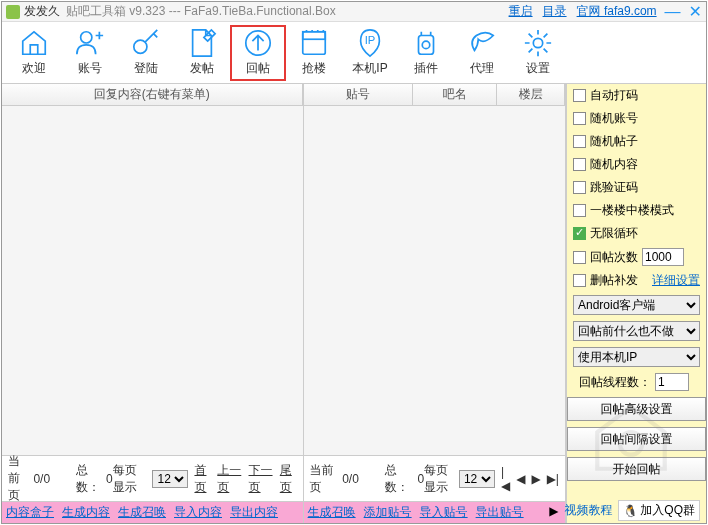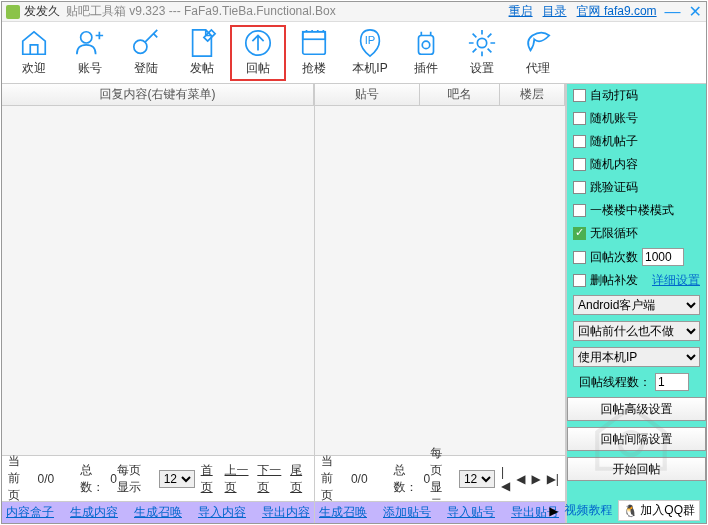--- a/index.html
+++ b/index.html
@@ -20,23 +20,23 @@
 .main{flex:1;display:flex;overflow:hidden}
 .left{flex:1;display:flex;flex-direction:column;border-right:1px solid #ccc}
 .gridhead{display:flex;height:22px;background:linear-gradient(#fdfdfd,#eee);border-bottom:1px solid #ccc}
 .gridhead div{border-right:1px solid #ccc;display:flex;align-items:center;justify-content:center;color:#555}
 .gridbody{flex:1;background:#f5f5f5}
 .pager{height:46px;border-top:1px solid #ccc;background:#fff;padding:4px 6px;display:flex;flex-direction:row;justify-content:space-around}
 .pager .row{display:flex;align-items:center;gap:6px}
 .pager .row span,.pager .row a{color:#333}
 .pager a{color:#0066cc;text-decoration:underline;cursor:pointer}
 .pager select{border:1px solid #999;height:18px;font-size:12px}
-.links{height:22px;border-top:1px solid #ccc;background:#c4b5fd;display:flex;align-items:center;padding:0 4px;gap:16px}
+.links{height:22px;border-top:1px solid #ccc;background:#f9a8d4;display:flex;align-items:center;padding:0 4px;gap:8px}
 .links a{color:#0066cc;text-decoration:underline;cursor:pointer;white-space:nowrap}
-.right{width:140px;display:flex;flex-direction:column;background:#5eead4;border-left:1px solid #ccc}
+.right{width:140px;display:flex;flex-direction:column;background:#fef9c3;border-left:1px solid #ccc}
 .opt{display:flex;align-items:center;padding:3px 6px}
 .opt input[type=checkbox]{margin-right:4px}
 .opt .num{border:1px solid #999;width:42px;height:18px;margin-left:4px;padding:0 2px}
 .right a.det{color:#0066cc;text-decoration:underline;margin-left:auto;cursor:pointer}
 .right select{margin:3px 6px;border:1px solid #999;height:20px}
 .right .spin{display:flex;align-items:center;padding:3px 12px}
 .right .spin input{border:1px solid #999;width:34px;height:18px;margin-left:4px;padding:0 2px}
 .right .btn{margin:3px 0;border:1px solid #999;background:linear-gradient(#fff,#eee);height:24px;display:flex;align-items:center;justify-content:center;cursor:pointer}
 .footer{position:absolute;bottom:2px;right:6px;display:flex;align-items:center;gap:6px}
 .footer a{color:#0066cc;cursor:pointer}
@@ -117,30 +117,30 @@
     <div class="tbtn">
         <svg viewBox="0 0 32 32">
           <rect x="8" y="8" width="16" height="20" rx="3"></rect>
           <circle cx="16" cy="18" r="4"></circle>
           <path d="M11 8 V4 M21 8 V4"></path>
         </svg>
         <span class="lbl">插件</span>
       </div>
     <div class="tbtn">
         <svg viewBox="0 0 32 32">
+          <path d="M28 8 Q20 2 10 8 Q2 14 8 24 Q12 18 12 12 Q18 18 28 8 Z"></path>
+        </svg>
+        <span class="lbl">代理</span>
+      </div>
+    <div class="tbtn">
+        <svg viewBox="0 0 32 32">
           <circle cx="16" cy="16" r="5"></circle>
           <path d="M16 2 V7 M16 25 V30 M2 16 H7 M25 16 H30 M6 6 L10 10 M22 22 L26 26 M26 6 L22 10 M10 22 L6 26"></path>
         </svg>
         <span class="lbl">设置</span>
-      </div>
-    <div class="tbtn">
-        <svg viewBox="0 0 32 32">
-          <path d="M28 8 Q20 2 10 8 Q2 14 8 24 Q12 18 12 12 Q18 18 28 8 Z"></path>
-        </svg>
-        <span class="lbl">代理</span>
       </div>
   </div>
 
   <div class="main">
     <div class="left" style="flex:1.15">
       <div class="gridhead">
         <div style="flex:1">回复内容(右键有菜单)</div>
       </div>
       <div class="gridbody"></div>
       <div class="pager">

